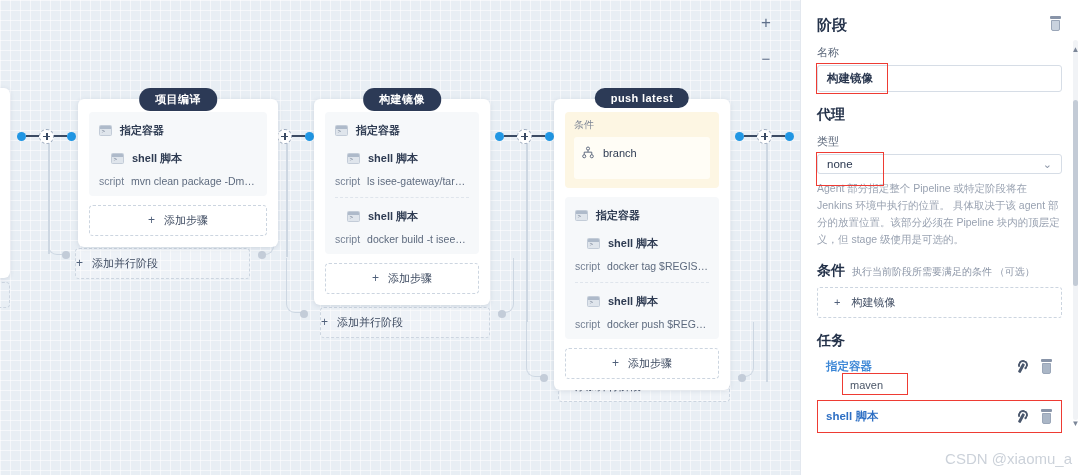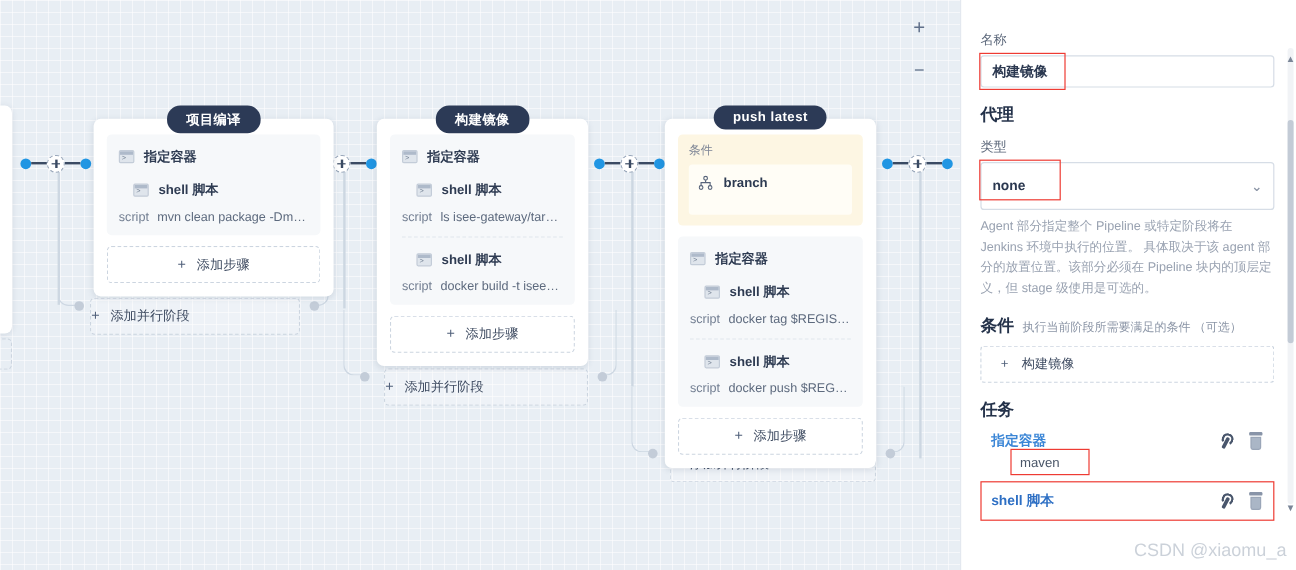--- a/index.html
+++ b/index.html
@@ -72,21 +72,21 @@
     padding: 13px 11px 11px;
   }
   .cond-box {
     background: #fdf6e3; border-radius: 4px; padding: 6px 9px 9px; margin-bottom: 9px;
   }
   .cond-label { font-size: 10px; color: #7e8696; margin-bottom: 5px; }
   .cond-item {
     background: #fffdf6; border-radius: 3px; padding: 9px 8px 20px;
     display: flex; align-items: center; gap: 9px;
   }
-  .cond-item-text { font-size: 11px; color: #2e3b52; font-weight: bold; }
+  .cond-item-text { font-size: 11px; color: #2e3b52; font-weight: normal; }
 
   .step-group { background: #f6f8fa; border-radius: 4px; padding: 11px 10px 9px; }
   .agent-row { display: flex; align-items: center; gap: 8px; margin-bottom: 13px; }
   .agent-text { font-size: 11px; color: #2e3b52; font-weight: bold; }
   .step-block { }
   .step-block + .step-block { border-top: 1px dashed #dfe5ec; margin-top: 10px; padding-top: 11px; }
   .step-head { display: flex; align-items: center; gap: 8px; padding-left: 12px; margin-bottom: 9px; }
   .step-title { font-size: 11px; color: #2e3b52; font-weight: bold; }
   .step-script { font-size: 10.5px; color: #5d6a7e; white-space: nowrap; overflow: hidden; text-overflow: ellipsis; }
   .step-script b { font-weight: normal; color: #737f92; margin-right: 7px; }
@@ -151,22 +151,22 @@
   .sec-title { font-size: 14px; font-weight: bold; color: #24324a; margin-top: 14px; }
   .sec-title-row { display: flex; align-items: baseline; gap: 7px; margin-top: 14px; }
   .sec-sub { font-size: 10px; color: #8b95a6; font-weight: normal; }
 
   .inp {
     width: 100%; height: 27px; border: 1px solid #d6dde6; border-radius: 3px;
     font-size: 11.5px; color: #2b3850; padding: 0 9px; background: #fff; font-weight: bold;
     display: flex; align-items: center;
   }
   .sel {
-    width: 100%; height: 40px; border: 1px solid #d6dde6; border-radius: 3px;
-    font-size: 11.5px; color: #2b3850; padding: 0 9px; background: #fff; font-weight: bold;
+    width: 100%; height: 20px; border: 1px solid #d6dde6; border-radius: 3px;
+    font-size: 11.5px; color: #2b3850; padding: 0 9px; background: #fff; font-weight: normal;
     display: flex; align-items: center; justify-content: space-between; cursor: pointer;
   }
   .chev { color: #8b95a6; font-size: 11px; }
   .hl-box { position: absolute; border: 1.6px solid #ee3b33; pointer-events: none; z-index: 5; }
 
   .helptext { font-size: 10.5px; color: #99a2b1; line-height: 1.62; margin-top: 6px; }
 
   .add-cond {
     margin-top: 7px; border: 1px dashed #ccd5e0; border-radius: 3px;
     padding: 7px 0 7px 16px; font-size: 11px; color: #3d4a60; cursor: pointer;
@@ -393,20 +393,24 @@
       <div class="plus-node"></div>
       <div class="bar"></div>
       <div class="dot"></div>
     </div>
     <div class="vline" style="left:766px; top:142px; height:240px;"></div>
   </div>
 
   <div id="panel">
     <div class="panel-scroll">
 
+      <div class="panel-head">
+        <div class="panel-title">阶段</div>
+        <div class="trash-ic"></div>
+      </div>
 
       <div class="field-label">名称</div>
       <div style="position:relative;">
         <div class="inp">构建镜像</div>
         <div class="hl-box" style="left:-1px; top:-2px; width:72px; height:31px;"></div>
       </div>
 
       <div class="sec-title">代理</div>
       <div class="field-label">类型</div>
       <div style="position:relative;">

